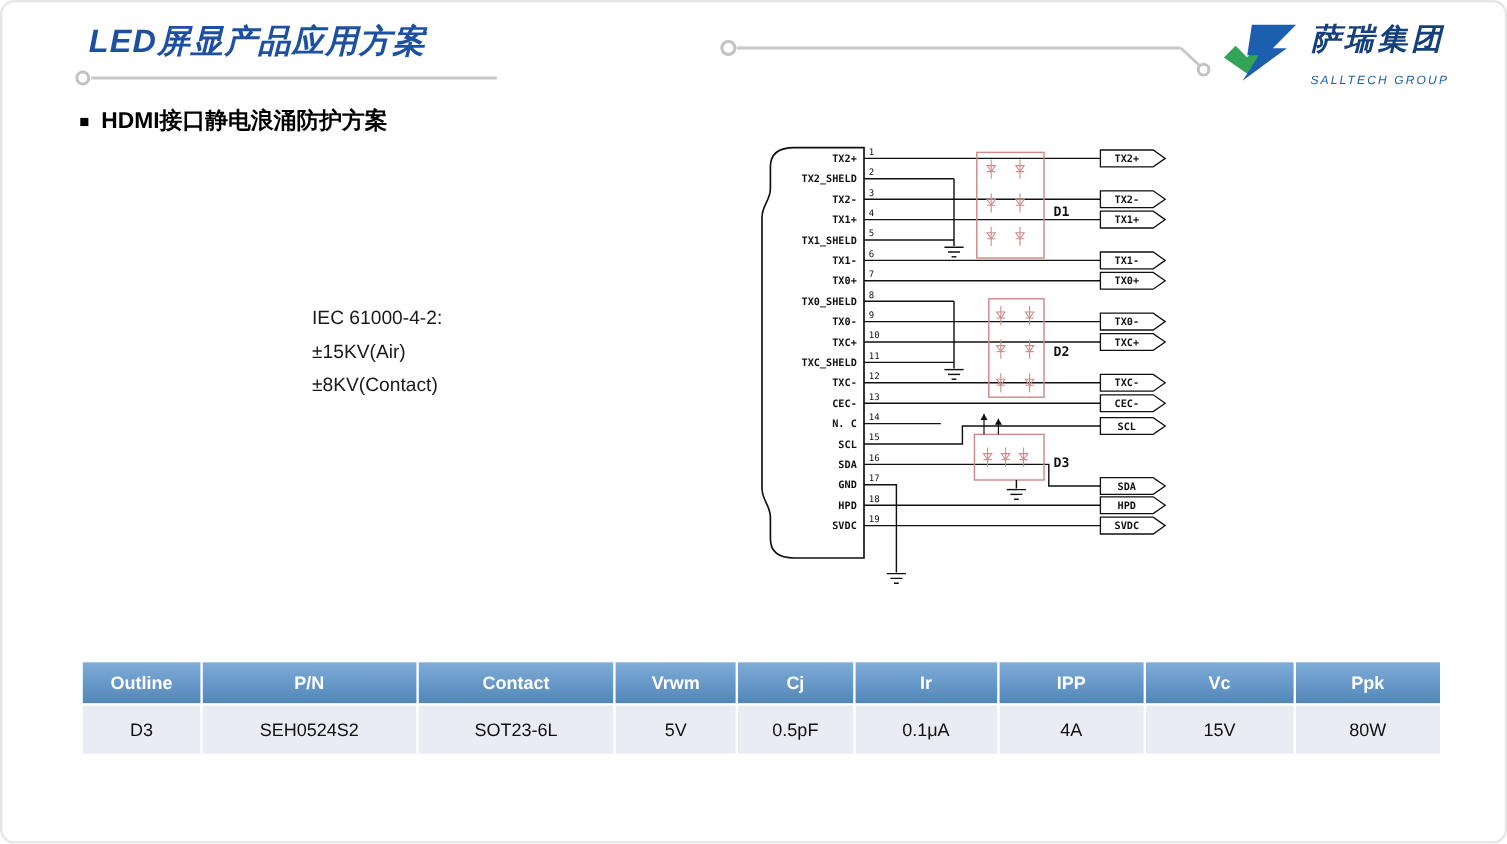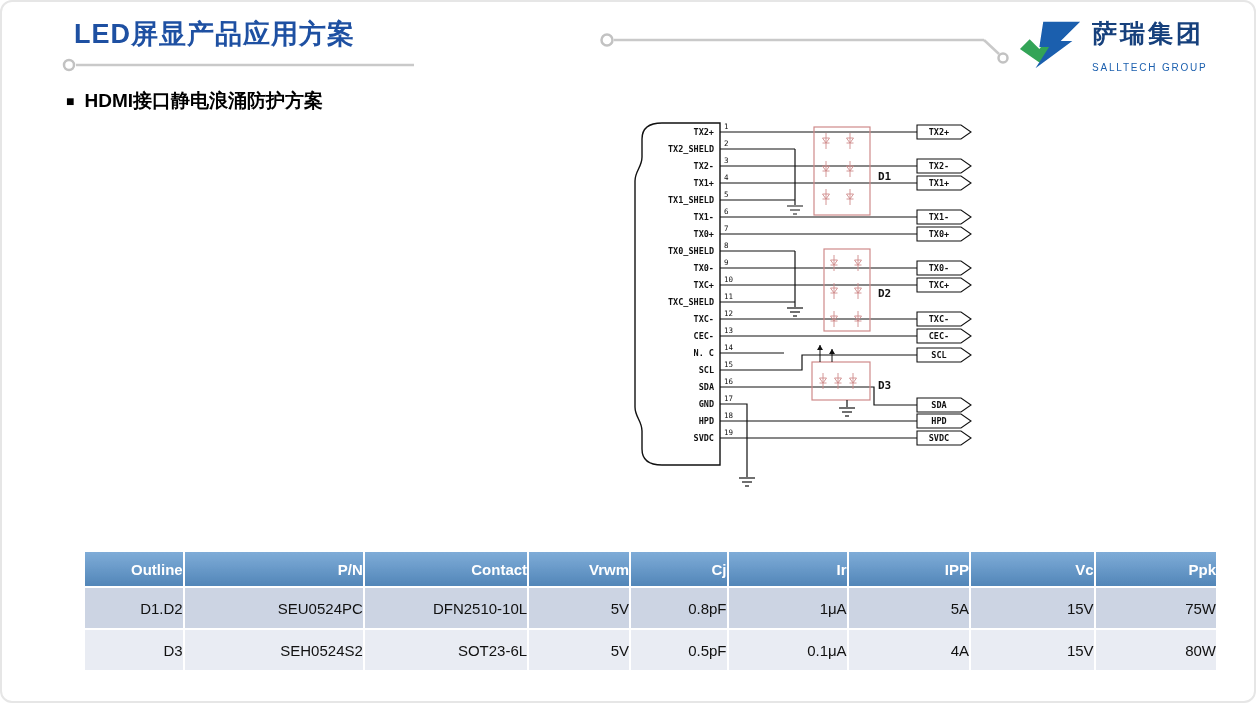--- a/index.html
+++ b/index.html
@@ -1,33 +1,33 @@
 <!DOCTYPE html>
 <html style="--title-blue: #1e50a2; --logo-dark: #16407c; --logo-green: #33a457; --logo-blue: #1b5fae; --th-blue: #5b95cd; --row-dark: #ccd4e3; --row-light: #e9ecf3;"><head>
 <meta charset="utf-8">
 <style>
   html,body{margin:0;padding:0;background:#fff;font-family:"Liberation Sans",sans-serif;}
   .slide{position:relative;width:1256px;height:703px;box-sizing:border-box;background:#fff;
          border:2px solid #e6e6e6;border-radius:12px;overflow:hidden;}
   .header-deco{position:absolute;left:0;top:0;pointer-events:none;}
   .title{position:absolute;left:72px;top:14px;margin:0;font-size:27px;font-weight:bold;
-         letter-spacing:1px;color:var(--title-blue,#1e50a2);}
-  .logo{position:absolute;left:1016px;top:12px;display:flex;align-items:flex-end;gap:8px;}
+         letter-spacing:1px;color:var(--title-blue,#1e50a2);font-style:italic;}
+  .logo{position:absolute;left:1016px;top:12px;display:flex;align-items:center;gap:8px;font-style:italic;}
   .logo-text{display:flex;flex-direction:column;margin-top:4px;}
   .logo-cn{font-size:25px;font-weight:bold;color:var(--logo-dark,#16407c);letter-spacing:3px;line-height:1.2;}
   .logo-en{font-size:10px;color:var(--logo-blue,#1b5fae);letter-spacing:1.8px;margin-top:14px;}
   .logo-green{fill:var(--logo-green,#33a457);}
   .logo-blue{fill:var(--logo-blue,#1b5fae);}
   .section-heading{position:absolute;left:64px;top:86px;display:flex;align-items:center;gap:10px;
          font-size:19px;font-weight:bold;color:#000;}
   .bullet{font-size:14px;line-height:1;}
   .iec-note{position:absolute;left:258px;top:250px;font-size:16px;color:#1a1a1a;line-height:28px;}
   #circuit{position:absolute;left:560px;top:115px;}
-  .spec-table{position:absolute;left:81px;top:548px;width:1135px;border-collapse:collapse;
-         table-layout:fixed;text-align:right;}
+  .spec-table{position:absolute;left:65px;top:548px;width:1135px;border-collapse:collapse;
+         table-layout:fixed;text-align:center;}
   .spec-table th{background-color:var(--th-blue,#5b95cd);
          background-image:linear-gradient(rgba(255,255,255,.22),rgba(0,0,0,.10));
          color:#fff;font-size:15px;font-weight:bold;height:34px;border:2px solid #fff;padding:0;}
   .spec-table td{font-size:15px;color:#111;height:40px;border:2px solid #fff;padding:0;}
   .spec-table tr.row-odd td{background:var(--row-dark,#ccd4e3);}
   .spec-table tr.row-even td{background:var(--row-light,#e9ecf3);}
 </style>
 </head>
 <body>
 
@@ -53,20 +53,25 @@
       <div class="logo-cn">萨瑞集团</div>
       <div class="logo-en">SALLTECH GROUP</div>
     </div>
   </div>
 
   <div class="section-heading">
     <span class="bullet">■</span>
     <span>HDMI接口静电浪涌防护方案</span>
   </div>
 
+  <div class="iec-note">
+    <div>IEC 61000-4-2:</div>
+    <div>±15KV(Air)</div>
+    <div>±8KV(Contact)</div>
+  </div>
 
   <svg id="circuit" width="430" height="375" viewBox="0 0 430 375">
       <path d="M158,6 L100,6 C86,6 80,12 80,22 L80,40 C80,50 73,54 73,64 L73,290 C73,300 80,304 80,314 L80,332 C80,342 86,348 100,348 L158,348 Z" fill="#fff" stroke="#111111" stroke-width="1.4"></path>
       <text x="152" y="18" font-size="8.5" text-anchor="end" font-weight="bold" fill="#111111" font-family="&quot;DejaVu Sans Mono&quot;,monospace">TX2+</text>
       <text x="162" y="12" font-size="7.5" text-anchor="start" font-weight="normal" fill="#111111" font-family="&quot;DejaVu Sans Mono&quot;,monospace">1</text>
       <polyline points="158,15 355,15" fill="none" stroke="#111111" stroke-width="1.2"></polyline>
       <path d="M355,8 L399,8 L409,15 L399,22 L355,22 Z" fill="#fff" stroke="#111111" stroke-width="1.1"></path>
       <text x="377" y="18" font-size="8.5" text-anchor="middle" font-weight="bold" fill="#111111" font-family="&quot;DejaVu Sans Mono&quot;,monospace">TX2+</text>
       <text x="152" y="35" font-size="8.5" text-anchor="end" font-weight="bold" fill="#111111" font-family="&quot;DejaVu Sans Mono&quot;,monospace">TX2_SHELD</text>
       <text x="162" y="29" font-size="7.5" text-anchor="start" font-weight="normal" fill="#111111" font-family="&quot;DejaVu Sans Mono&quot;,monospace">2</text>
@@ -237,31 +242,20 @@
           <th>Contact</th>
           <th>Vrwm</th>
           <th>Cj</th>
           <th>Ir</th>
           <th>IPP</th>
           <th>Vc</th>
           <th>Ppk</th>
         </tr>
       </thead>
       <tbody>
-        <tr class="row-odd">
-          <td>D1.D2</td>
-          <td>SEU0524PC</td>
-          <td>DFN2510-10L</td>
-          <td>5V</td>
-          <td>0.8pF</td>
-          <td>1μA</td>
-          <td>5A</td>
-          <td>15V</td>
-          <td>75W</td>
-        </tr>
         <tr class="row-even">
           <td>D3</td>
           <td>SEH0524S2</td>
           <td>SOT23-6L</td>
           <td>5V</td>
           <td>0.5pF</td>
           <td>0.1μA</td>
           <td>4A</td>
           <td>15V</td>
           <td>80W</td>

